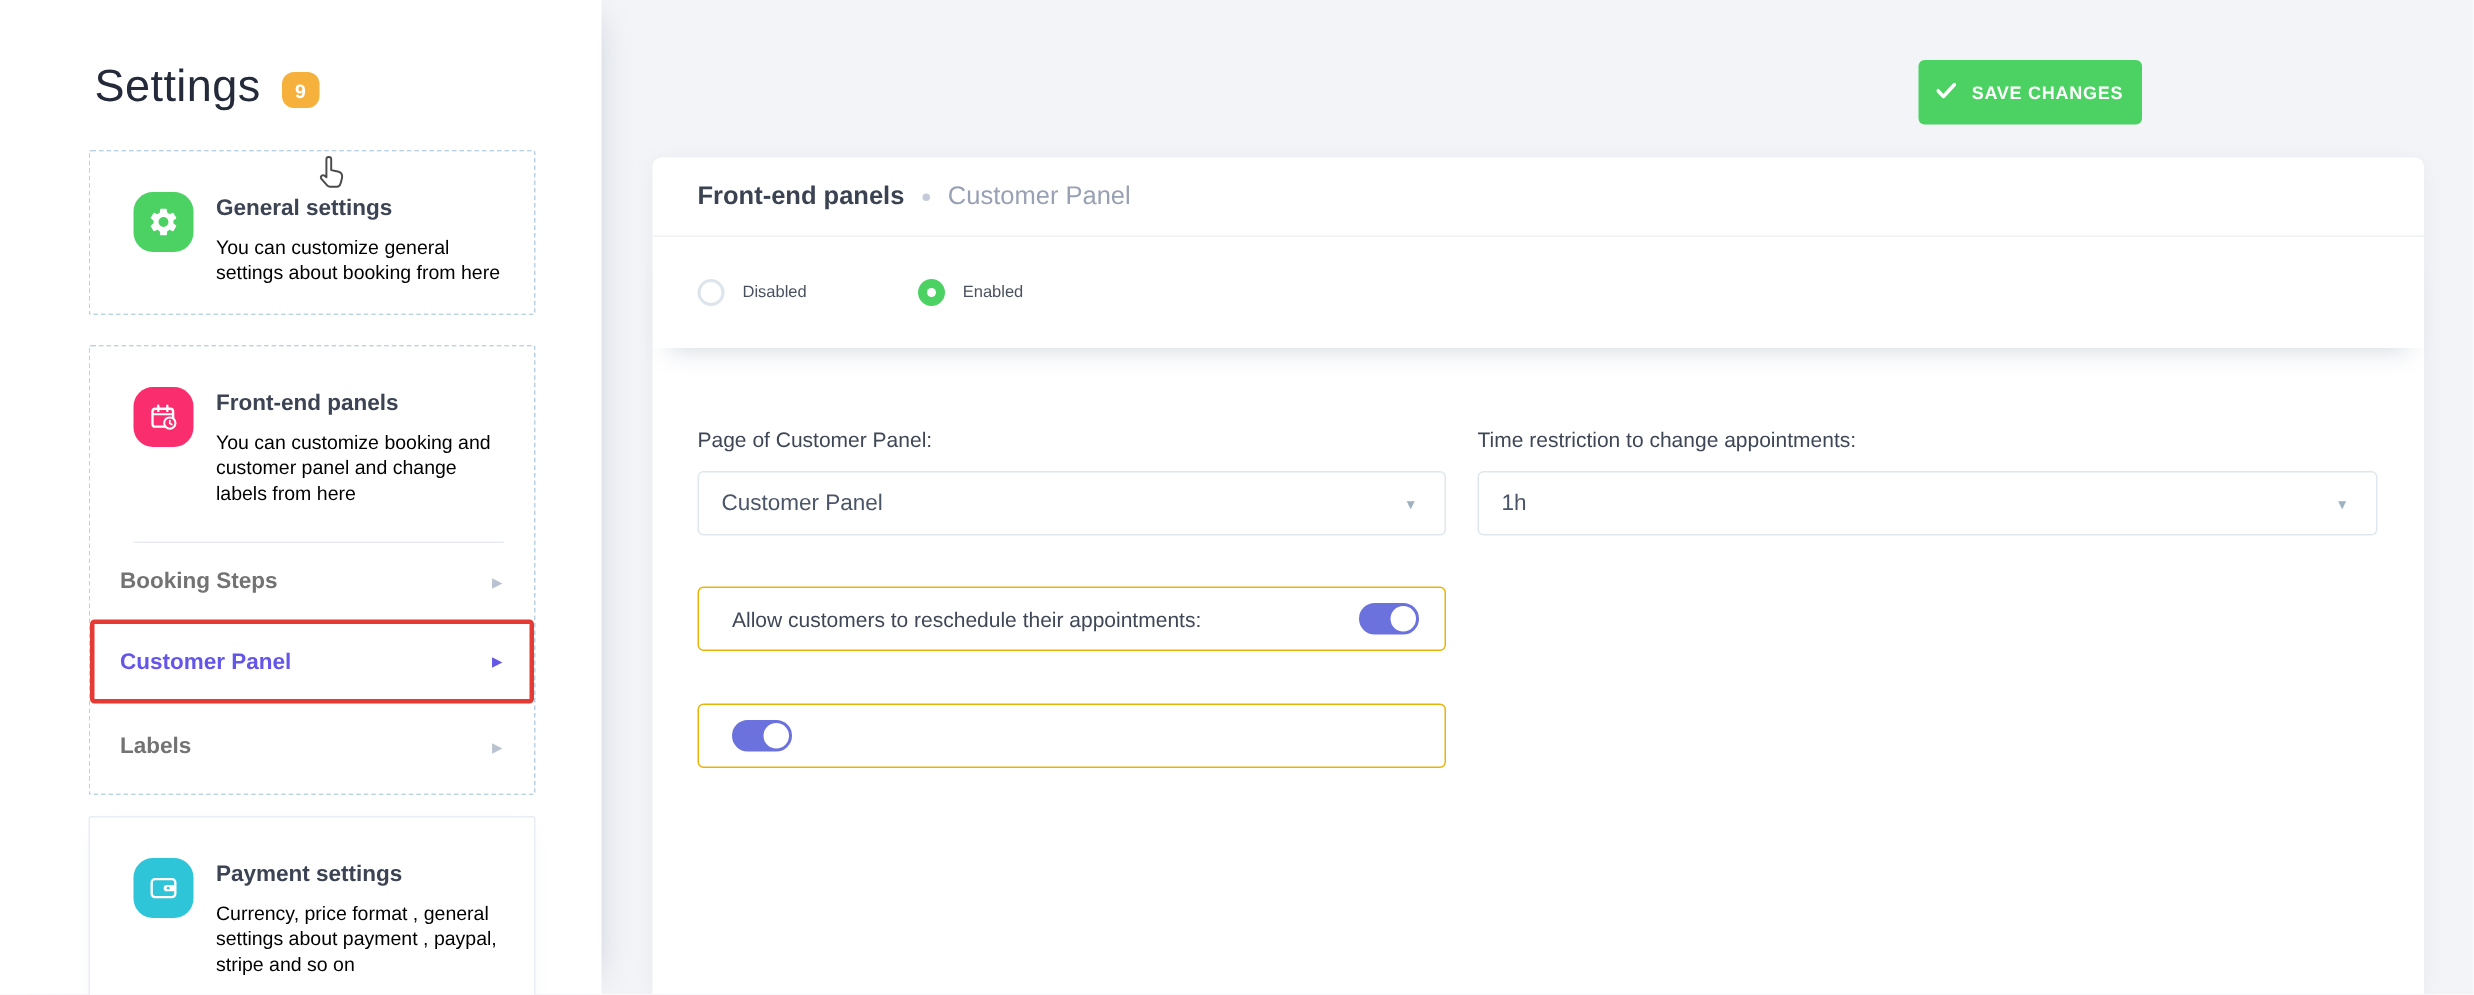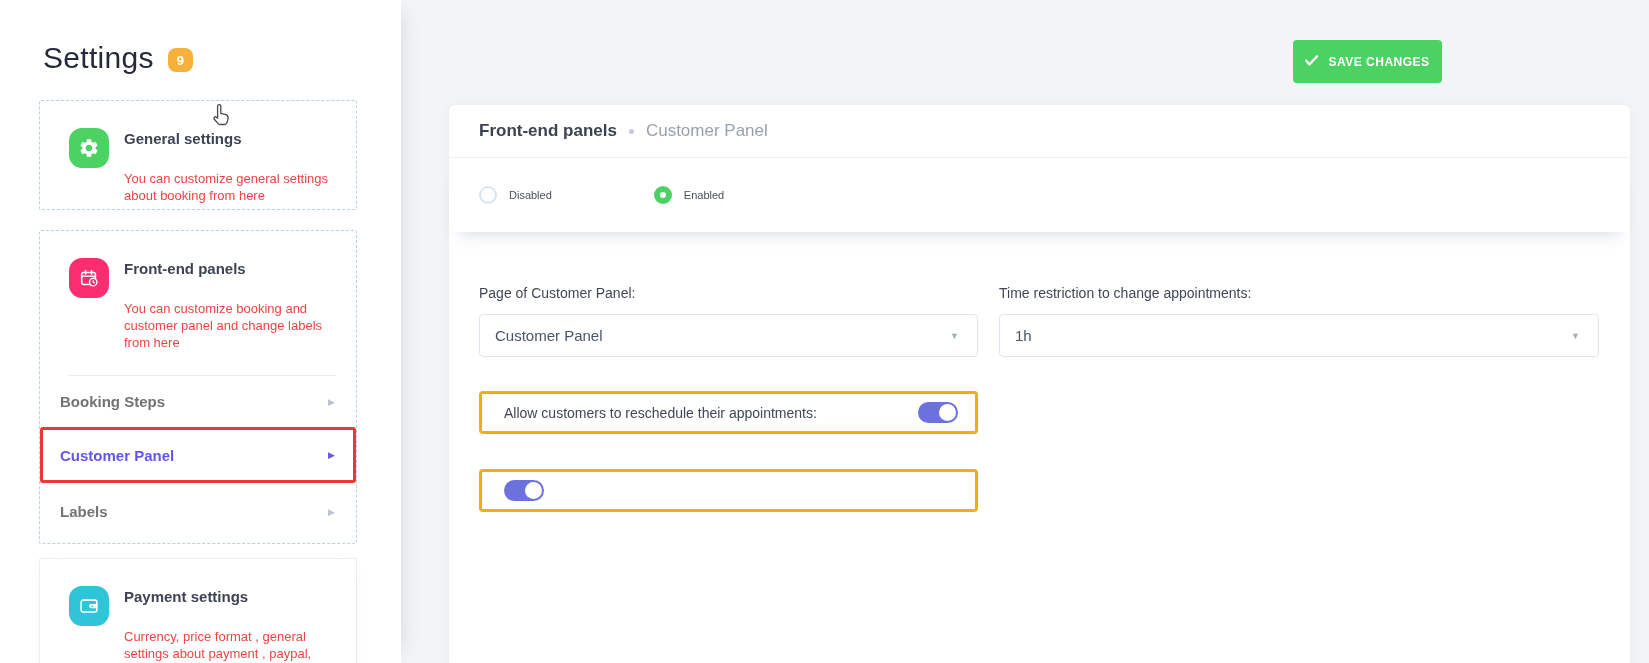--- a/index.html
+++ b/index.html
@@ -10,75 +10,76 @@
   html,body{margin:0;padding:0;}
   body{
     width:1649px;height:663px;position:relative;overflow:hidden;
     background:#f3f4f7;font-family:"Liberation Sans",sans-serif;
     -webkit-font-smoothing:antialiased;
   }
   
   .sidebar{
     position:absolute;left:0;top:0;width:401px;height:663px;background:#fff;
     box-shadow:8px 0 22px -14px rgba(110,130,155,.45);
+    padding-left:20px;
   }
   .sidebar-title-row{display:flex;align-items:center;gap:14px;margin:40px 0 0 43px;}
   .sidebar-title{font-size:30px;font-weight:500;color:#242a3a;letter-spacing:.3px;line-height:36px;}
   .badge{min-width:25px;height:24px;padding:0 6px;border-radius:8px;background:var(--orange);
     color:#fff;font-size:13px;font-weight:bold;display:flex;align-items:center;justify-content:center;margin-top:4px;}
   .side-card{border:1px dashed #b8d2e1;border-radius:2px;background:#fff;margin:0 44px 0 39px;}
   .side-card.solid{border:1px solid #e9edf4;box-shadow:0 4px 14px -8px rgba(140,155,175,.25);}
   .card-head{display:flex;gap:15px;padding:27px 20px 0 29px;}
   .icon-tile{width:40px;height:40px;border-radius:13px;flex:0 0 auto;
     display:flex;align-items:center;justify-content:center;}
   .tile-green{background:var(--green);} .tile-pink{background:var(--pink);} .tile-teal{background:var(--teal);}
   .card-title{font-size:15px;font-weight:bold;color:#3c4353;line-height:18px;margin-top:2px;}
-  .card-desc{font-size:13px;color:#ef4444;line-height:17px;margin-top:22px;max-width:212px;}
+  .card-desc{font-size:13px;color:#000000;line-height:17px;margin-top:8px;max-width:212px;}
   .card-general{margin-top:24px;height:110px;}
   .card-frontend{margin-top:20px;padding-bottom:3px;}
   .card-payment{margin-top:14px;height:180px;}
   .sub-divider{height:1px;background:#e7ebf1;margin:24px 20px 0 29px;}
   .sub-item{height:51px;display:flex;align-items:center;justify-content:space-between;
     padding:0 21px 0 20px;cursor:pointer;}
   .sub-item .sub-label{font-size:15px;font-weight:bold;color:#737373;}
   .sub-item .arrow{font-size:9px;color:#b9c2d0;}
   .sub-item.active{border:3px solid var(--red);border-radius:3px;height:56px;padding:0 18px 0 17px;}
   .sub-item.active .sub-label,.sub-item.active .arrow{color:var(--purple-text);}
   .sub-item.last{height:57px;}
   .cursor-icon{position:absolute;left:211px;top:103px;pointer-events:none;}
   
-  .main{position:absolute;left:407px;top:0;width:1060px;height:663px;}
+  .main{position:absolute;left:393px;top:0;width:1060px;height:663px;}
   .save-btn{position:absolute;top:40px;right:25px;width:149px;height:43px;background:var(--green);
     border:none;border-radius:4px;color:#fff;font-family:inherit;font-weight:bold;font-size:12px;
     letter-spacing:.5px;display:flex;align-items:center;justify-content:center;gap:10px;cursor:pointer;}
   .panel{position:absolute;left:42px;top:105px;width:1181px;height:558px;background:#fff;
     border-radius:6px 6px 0 0;box-shadow:0 2px 12px rgba(150,160,180,.10);}
   .panel-header{height:53px;display:flex;align-items:center;gap:12px;padding:0 30px;
     border-bottom:1px solid #eef1f5;}
   .ph-primary{font-size:17px;font-weight:bold;color:#3b4252;}
   .ph-dot{width:5px;height:5px;border-radius:50%;background:#c3cbd8;}
   .ph-secondary{font-size:17px;color:#98a1b3;}
   .radio-row{height:74px;display:flex;align-items:center;padding:0 30px;
     box-shadow:0 13px 15px -11px rgba(120,140,160,.30);position:relative;z-index:2;}
   .radio-group{display:flex;align-items:center;gap:12px;cursor:pointer;}
-  .radio-group + .radio-group{margin-left:102px;}
+  .radio-group + .radio-group{margin-left:74px;}
   .radio-off{width:18px;height:18px;border-radius:50%;border:2px solid #dde5ec;background:#fff;}
   .radio-on{width:18px;height:18px;border-radius:50%;background:var(--green);position:relative;}
   .radio-on::after{content:"";position:absolute;left:6px;top:6px;width:6px;height:6px;border-radius:50%;background:#fff;}
   .radio-label{font-size:11px;color:#49505f;}
   .content{padding:54px 31px 0 30px;}
   .fields-row{display:flex;gap:21px;align-items:center;}
   .field-left{width:499px;} .field-right{width:600px;}
   .field-label{font-size:14px;color:#3f4757;margin-bottom:13px;line-height:15px;}
   .select{height:43px;border:1px solid #dfe7ee;border-radius:4px;background:#fff;display:flex;
     align-items:center;justify-content:space-between;padding:0 18px 0 15px;font-size:15px;
     color:#4a5568;cursor:pointer;}
   .chevron{font-size:9px;color:#9eb1c0;}
   .toggles{margin-top:34px;width:499px;}
-  .toggle-row{height:43px;border:3px solid #eab308;border-radius:4px;background:#fff;display:flex;
+  .toggle-row{height:43px;border:1px solid #eab308;border-radius:4px;background:#fff;display:flex;
     align-items:center;justify-content:space-between;padding:0 17px 0 22px;margin-bottom:35px;}
   .toggle-label{font-size:14px;color:#3f4757;}
   .switch{width:40px;height:21px;border-radius:11px;background:var(--purple);position:relative;
     flex:0 0 auto;cursor:pointer;}
   .switch::after{content:"";position:absolute;right:2px;top:2px;width:17px;height:17px;border-radius:50%;background:#fff;}
 </style>
 </head>
 <body>
 
 <aside class="sidebar">

